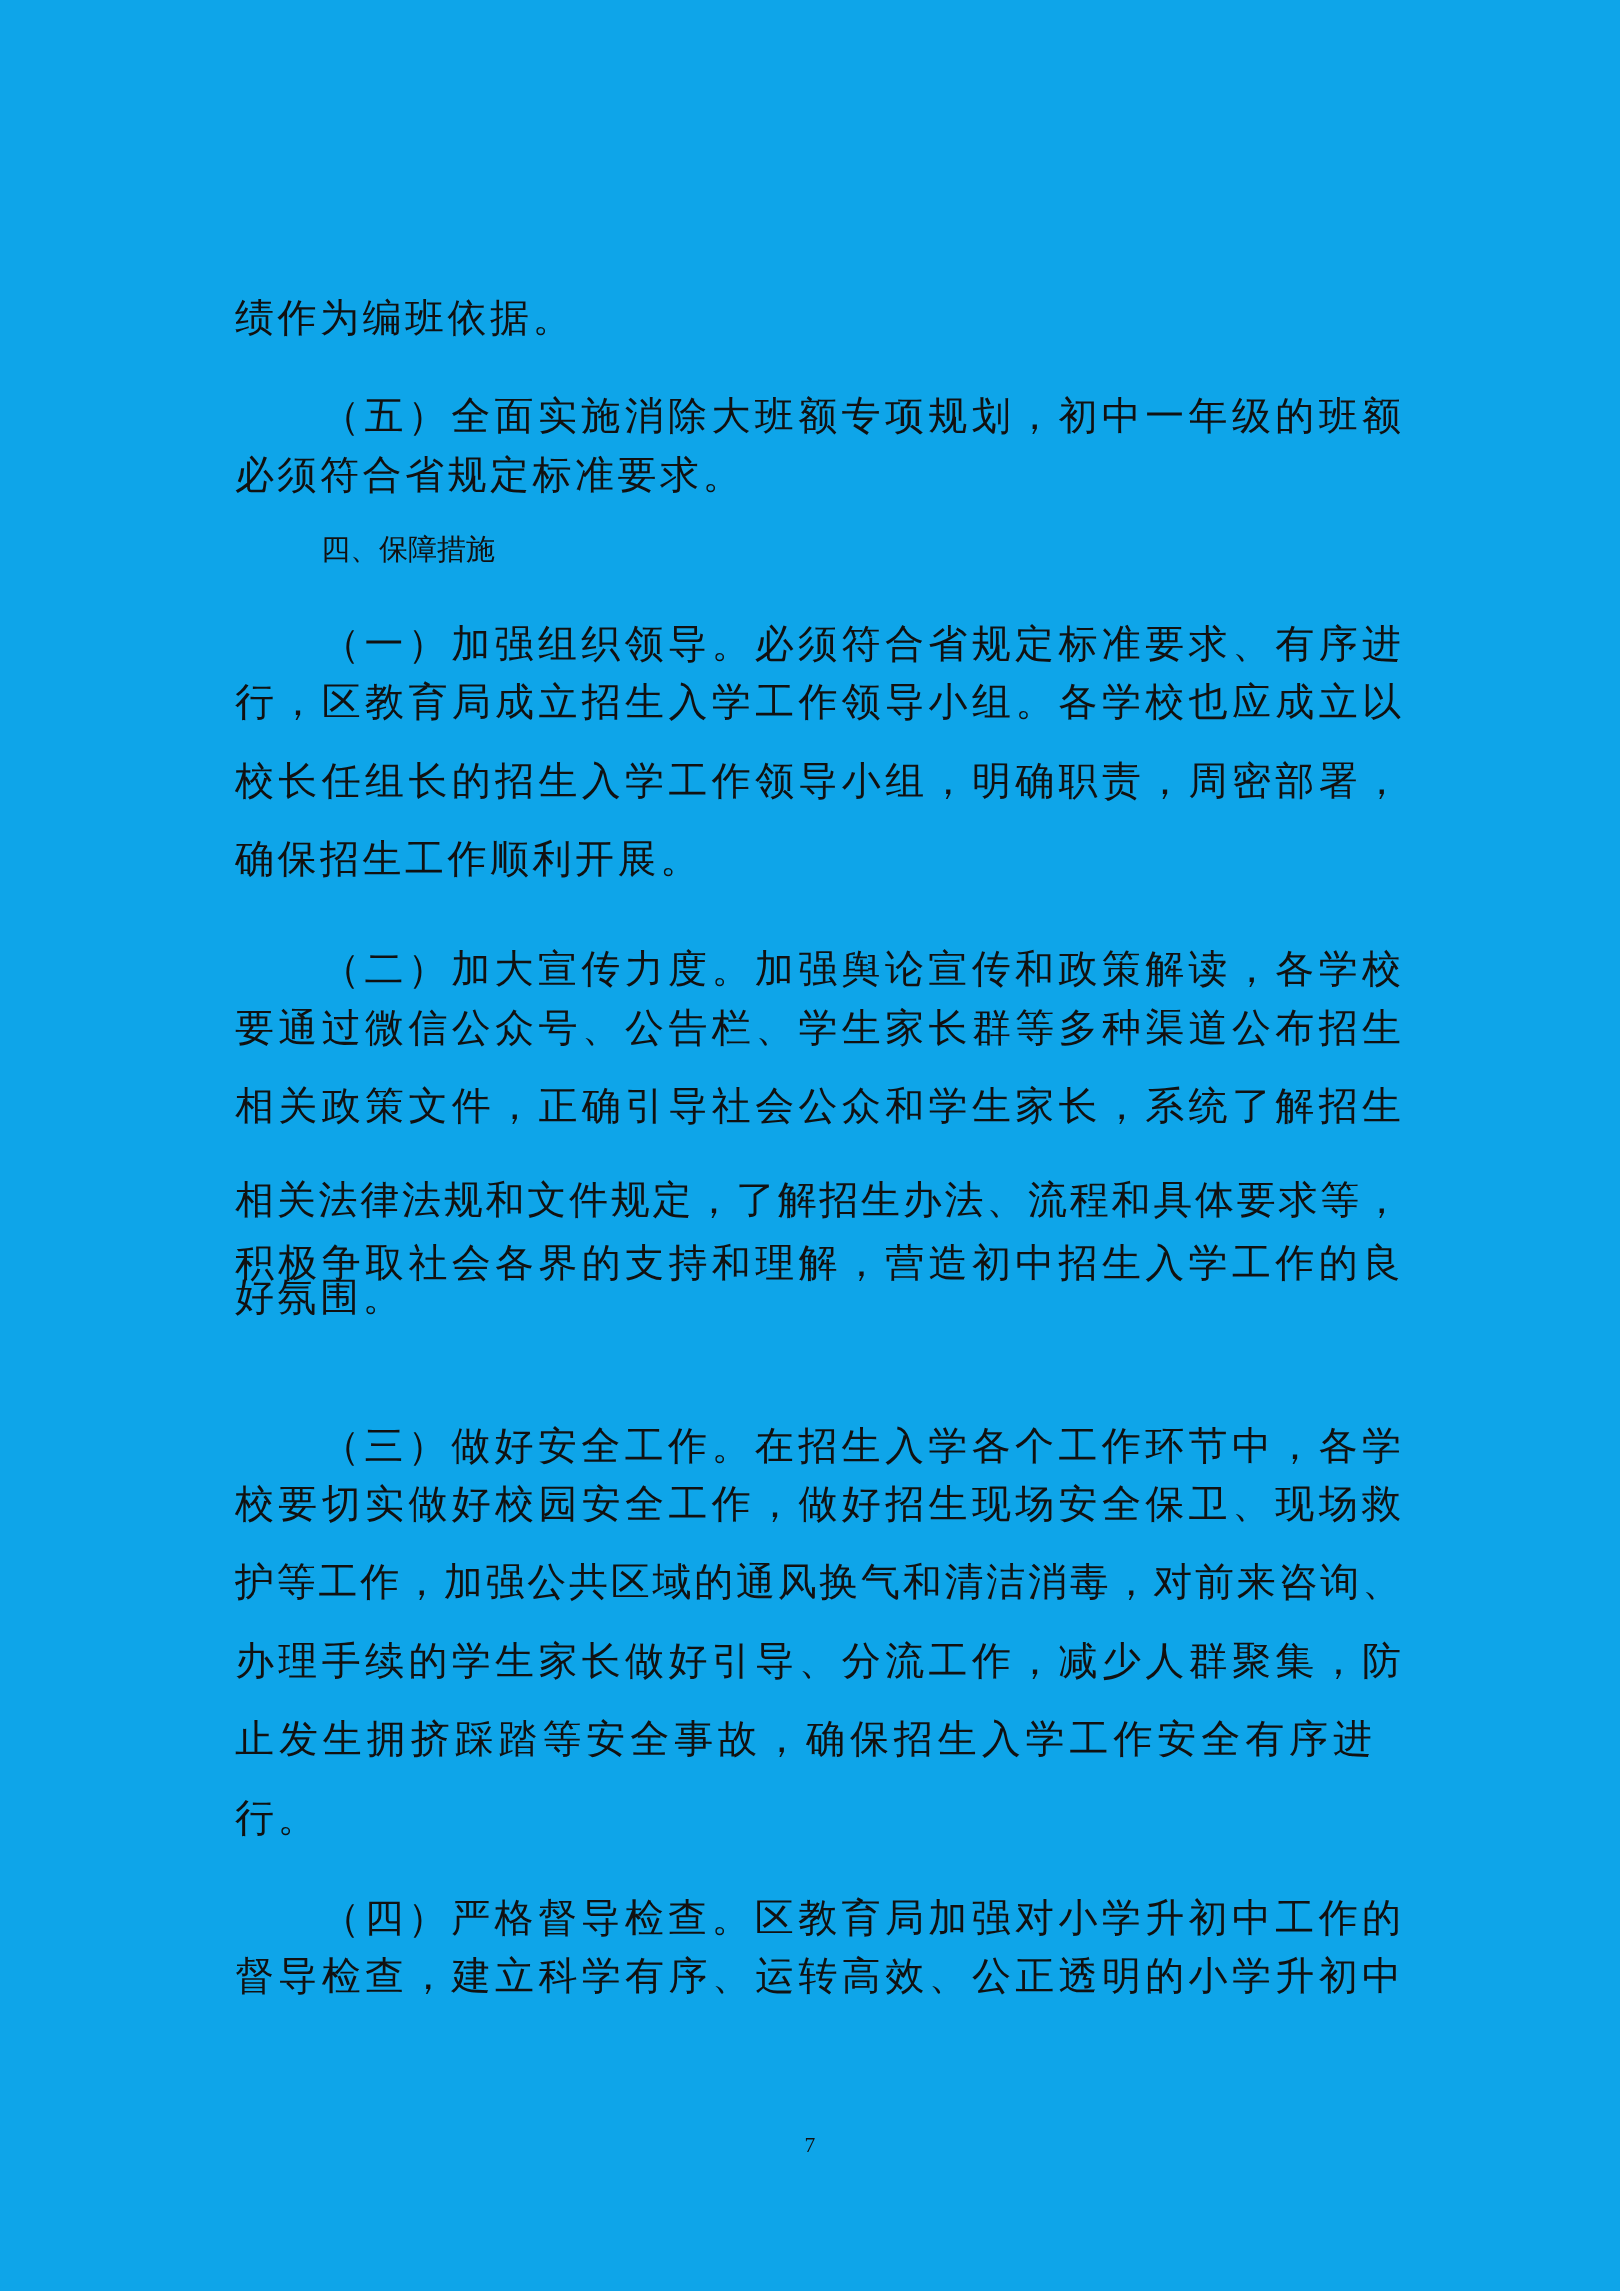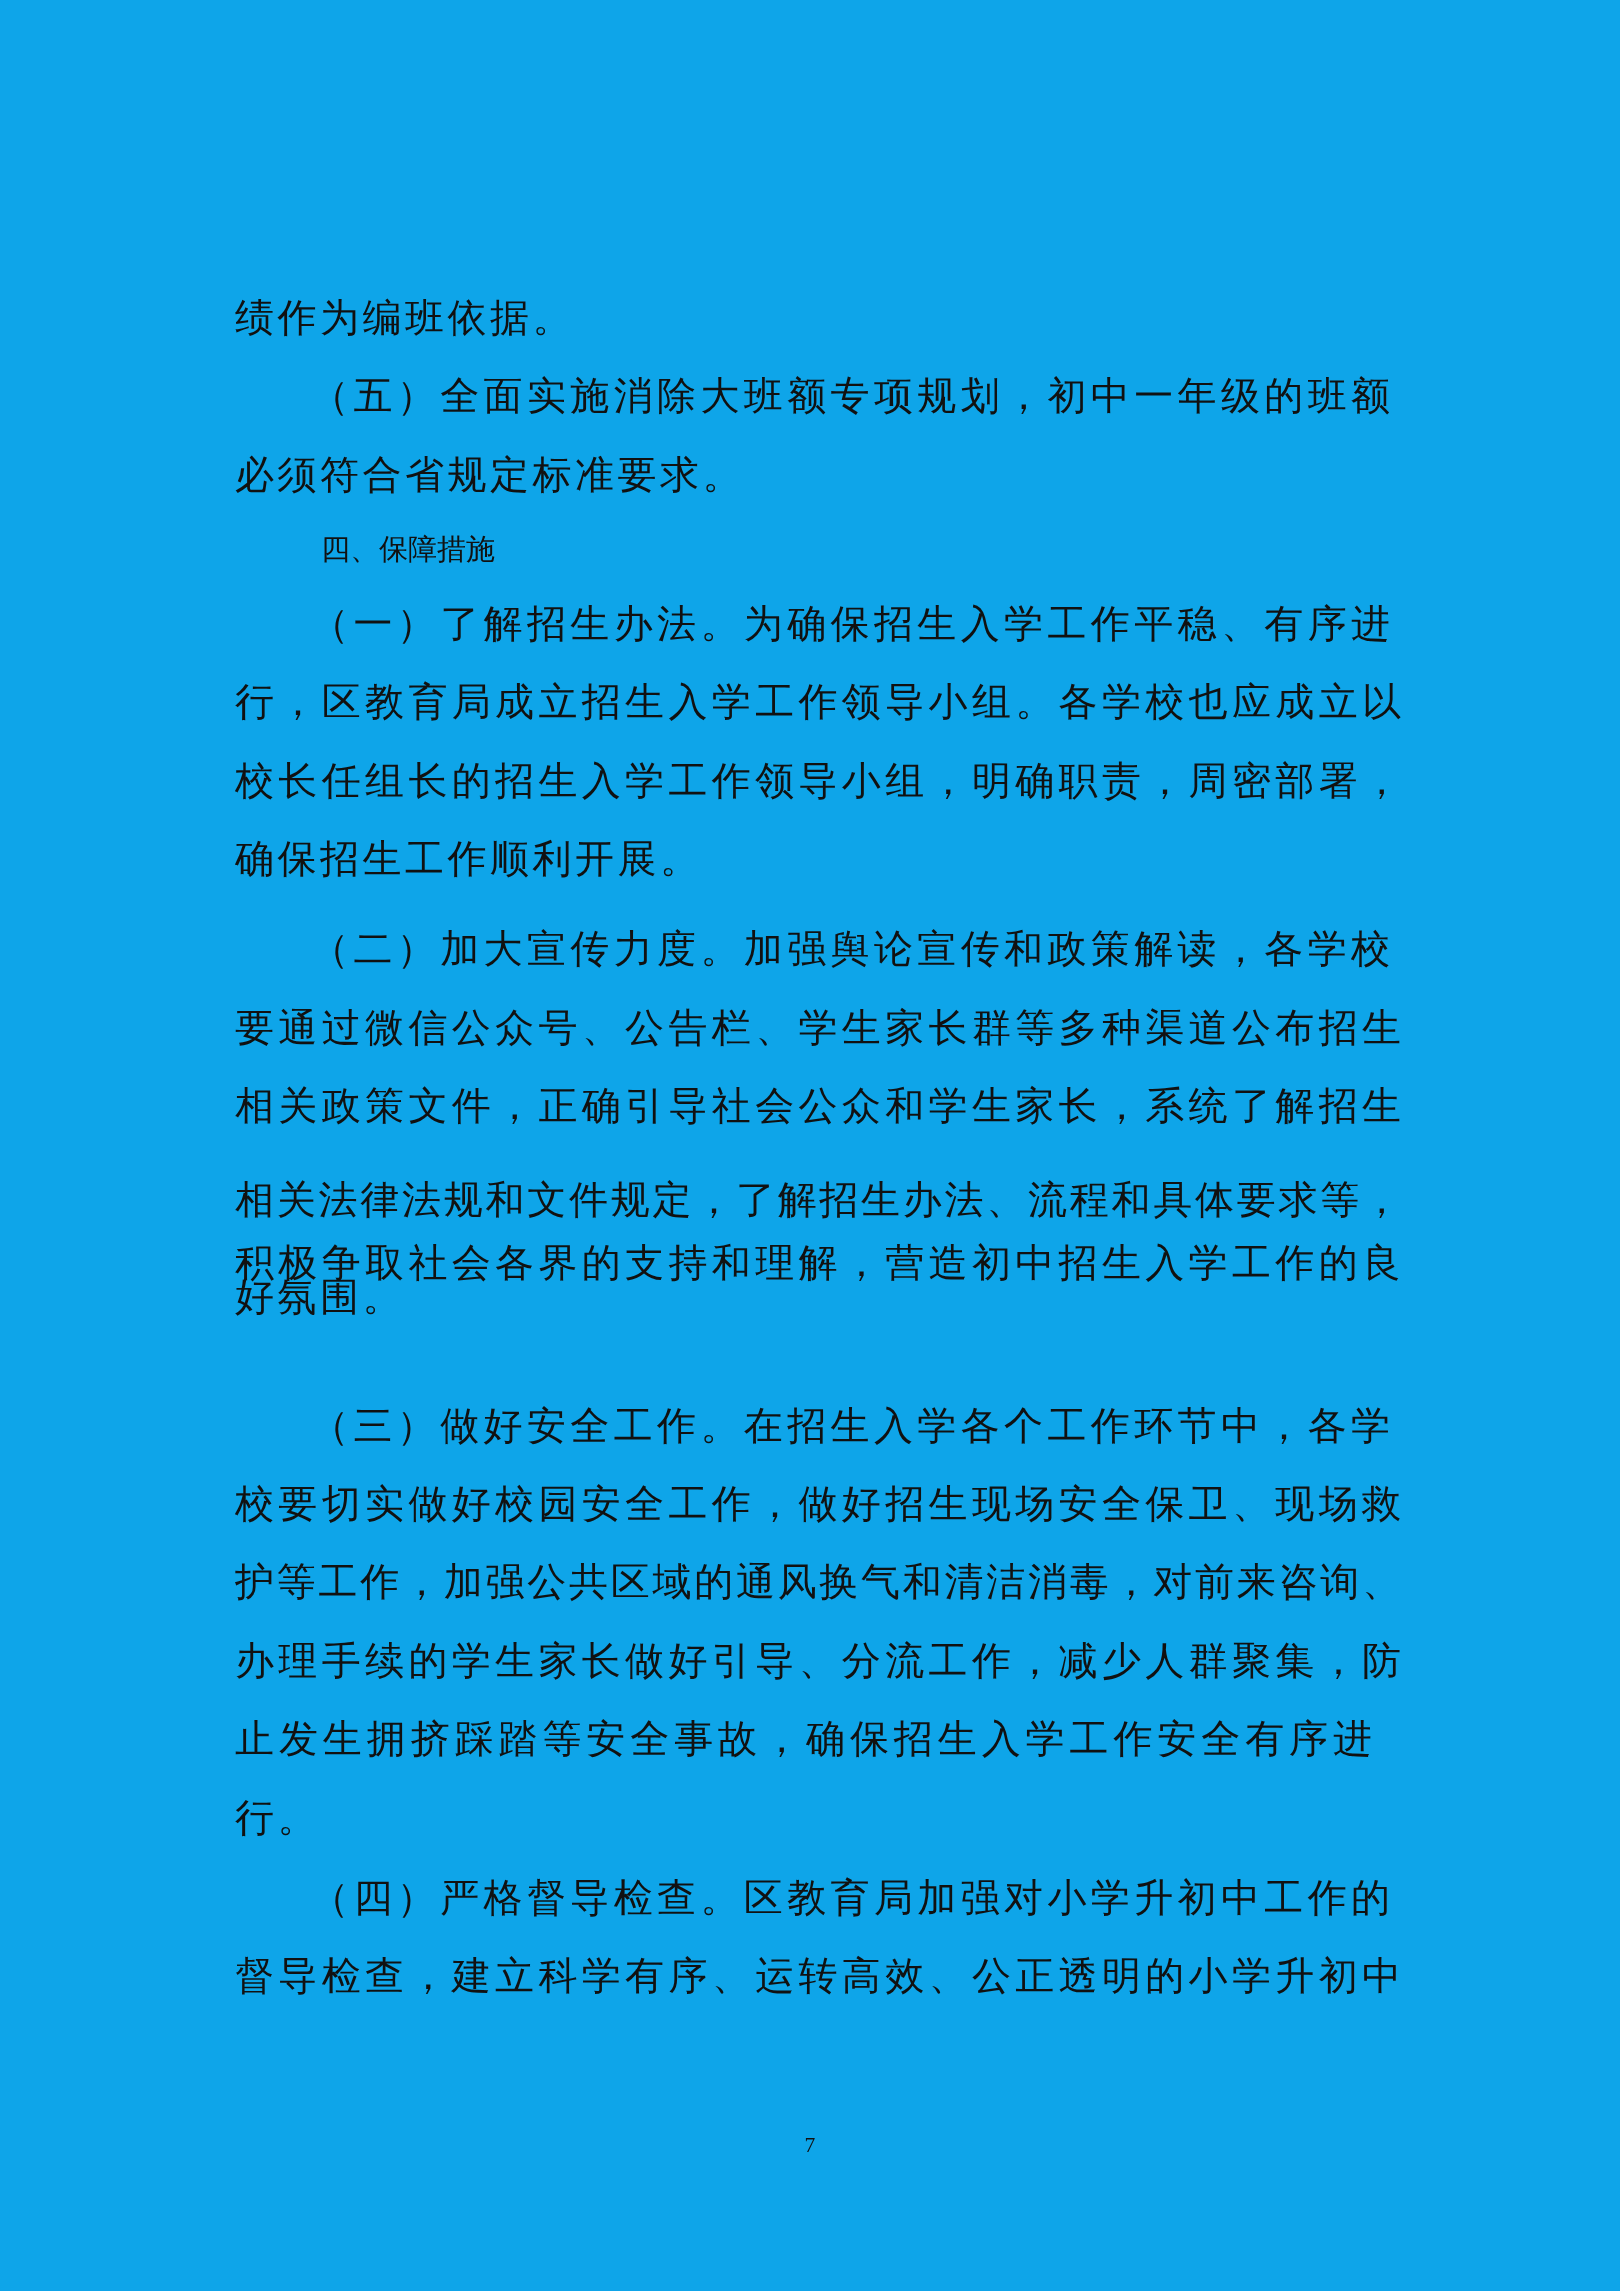--- a/index.html
+++ b/index.html
@@ -12,21 +12,21 @@
       left: 235px;
       width: 1166px;
       font-family: "DejaVu Serif", "Liberation Serif", serif;
       font-size: 39px;
       line-height: 47px;
       color: #111;
       white-space: nowrap;
       letter-spacing: 3.5px;
     }
     .justify { text-align: justify; text-align-last: justify; letter-spacing: 0; }
-    .indent { left: 310px; width: 1080px; }
+    .indent { left: 321px; width: 1080px; margin-top: 20px; }
     .heading {
       position: absolute; left: 321px;
       font-family: "DejaVu Sans", "Liberation Sans", sans-serif;
       font-size: 29px; line-height: 49px; color: #111; white-space: nowrap;
     }
     .page-number {
       position: absolute; left: 0; width: 1620px; top: 2133px; text-align: center;
       font-family: "Liberation Serif", "DejaVu Serif", serif; font-size: 21.6px; color: #111;
     }
   </style>
@@ -35,21 +35,21 @@
 
 <div class="page">
 
   <div class="line" style="top:294px;">绩作为编班依据。</div>
 
   <div class="line indent justify" style="top:372px;">（五）全面实施消除大班额专项规划，初中一年级的班额</div>
   <div class="line" style="top:451px;">必须符合省规定标准要求。</div>
 
   <div class="heading" style="top:525px;">四、保障措施</div>
 
-  <div class="line indent justify" style="top:600px;">（一）了解招生办法。为确保招生入学工作平稳、有序进</div>
+  <div class="line indent justify" style="top:600px;">（一）加强组织领导。必须符合省规定标准要求、有序进</div>
   <div class="line justify" style="top:678px;">行，区教育局成立招生入学工作领导小组。各学校也应成立以</div>
   <div class="line justify" style="top:757px;">校长任组长的招生入学工作领导小组，明确职责，周密部署，</div>
   <div class="line" style="top:835px;">确保招生工作顺利开展。</div>
 
   <div class="line indent justify" style="top:925px;">（二）加大宣传力度。加强舆论宣传和政策解读，各学校</div>
   <div class="line justify" style="top:1004px;">要通过微信公众号、公告栏、学生家长群等多种渠道公布招生</div>
   <div class="line justify" style="top:1082px;">相关政策文件，正确引导社会公众和学生家长，系统了解招生</div>
   <div class="line justify" style="top:1176px;">相关法律法规和文件规定，了解招生办法、流程和具体要求等，</div>
   <div class="line justify" style="top:1239px;">积极争取社会各界的支持和理解，营造初中招生入学工作的良</div>
   <div class="line" style="top:1273px;">好氛围。</div>

